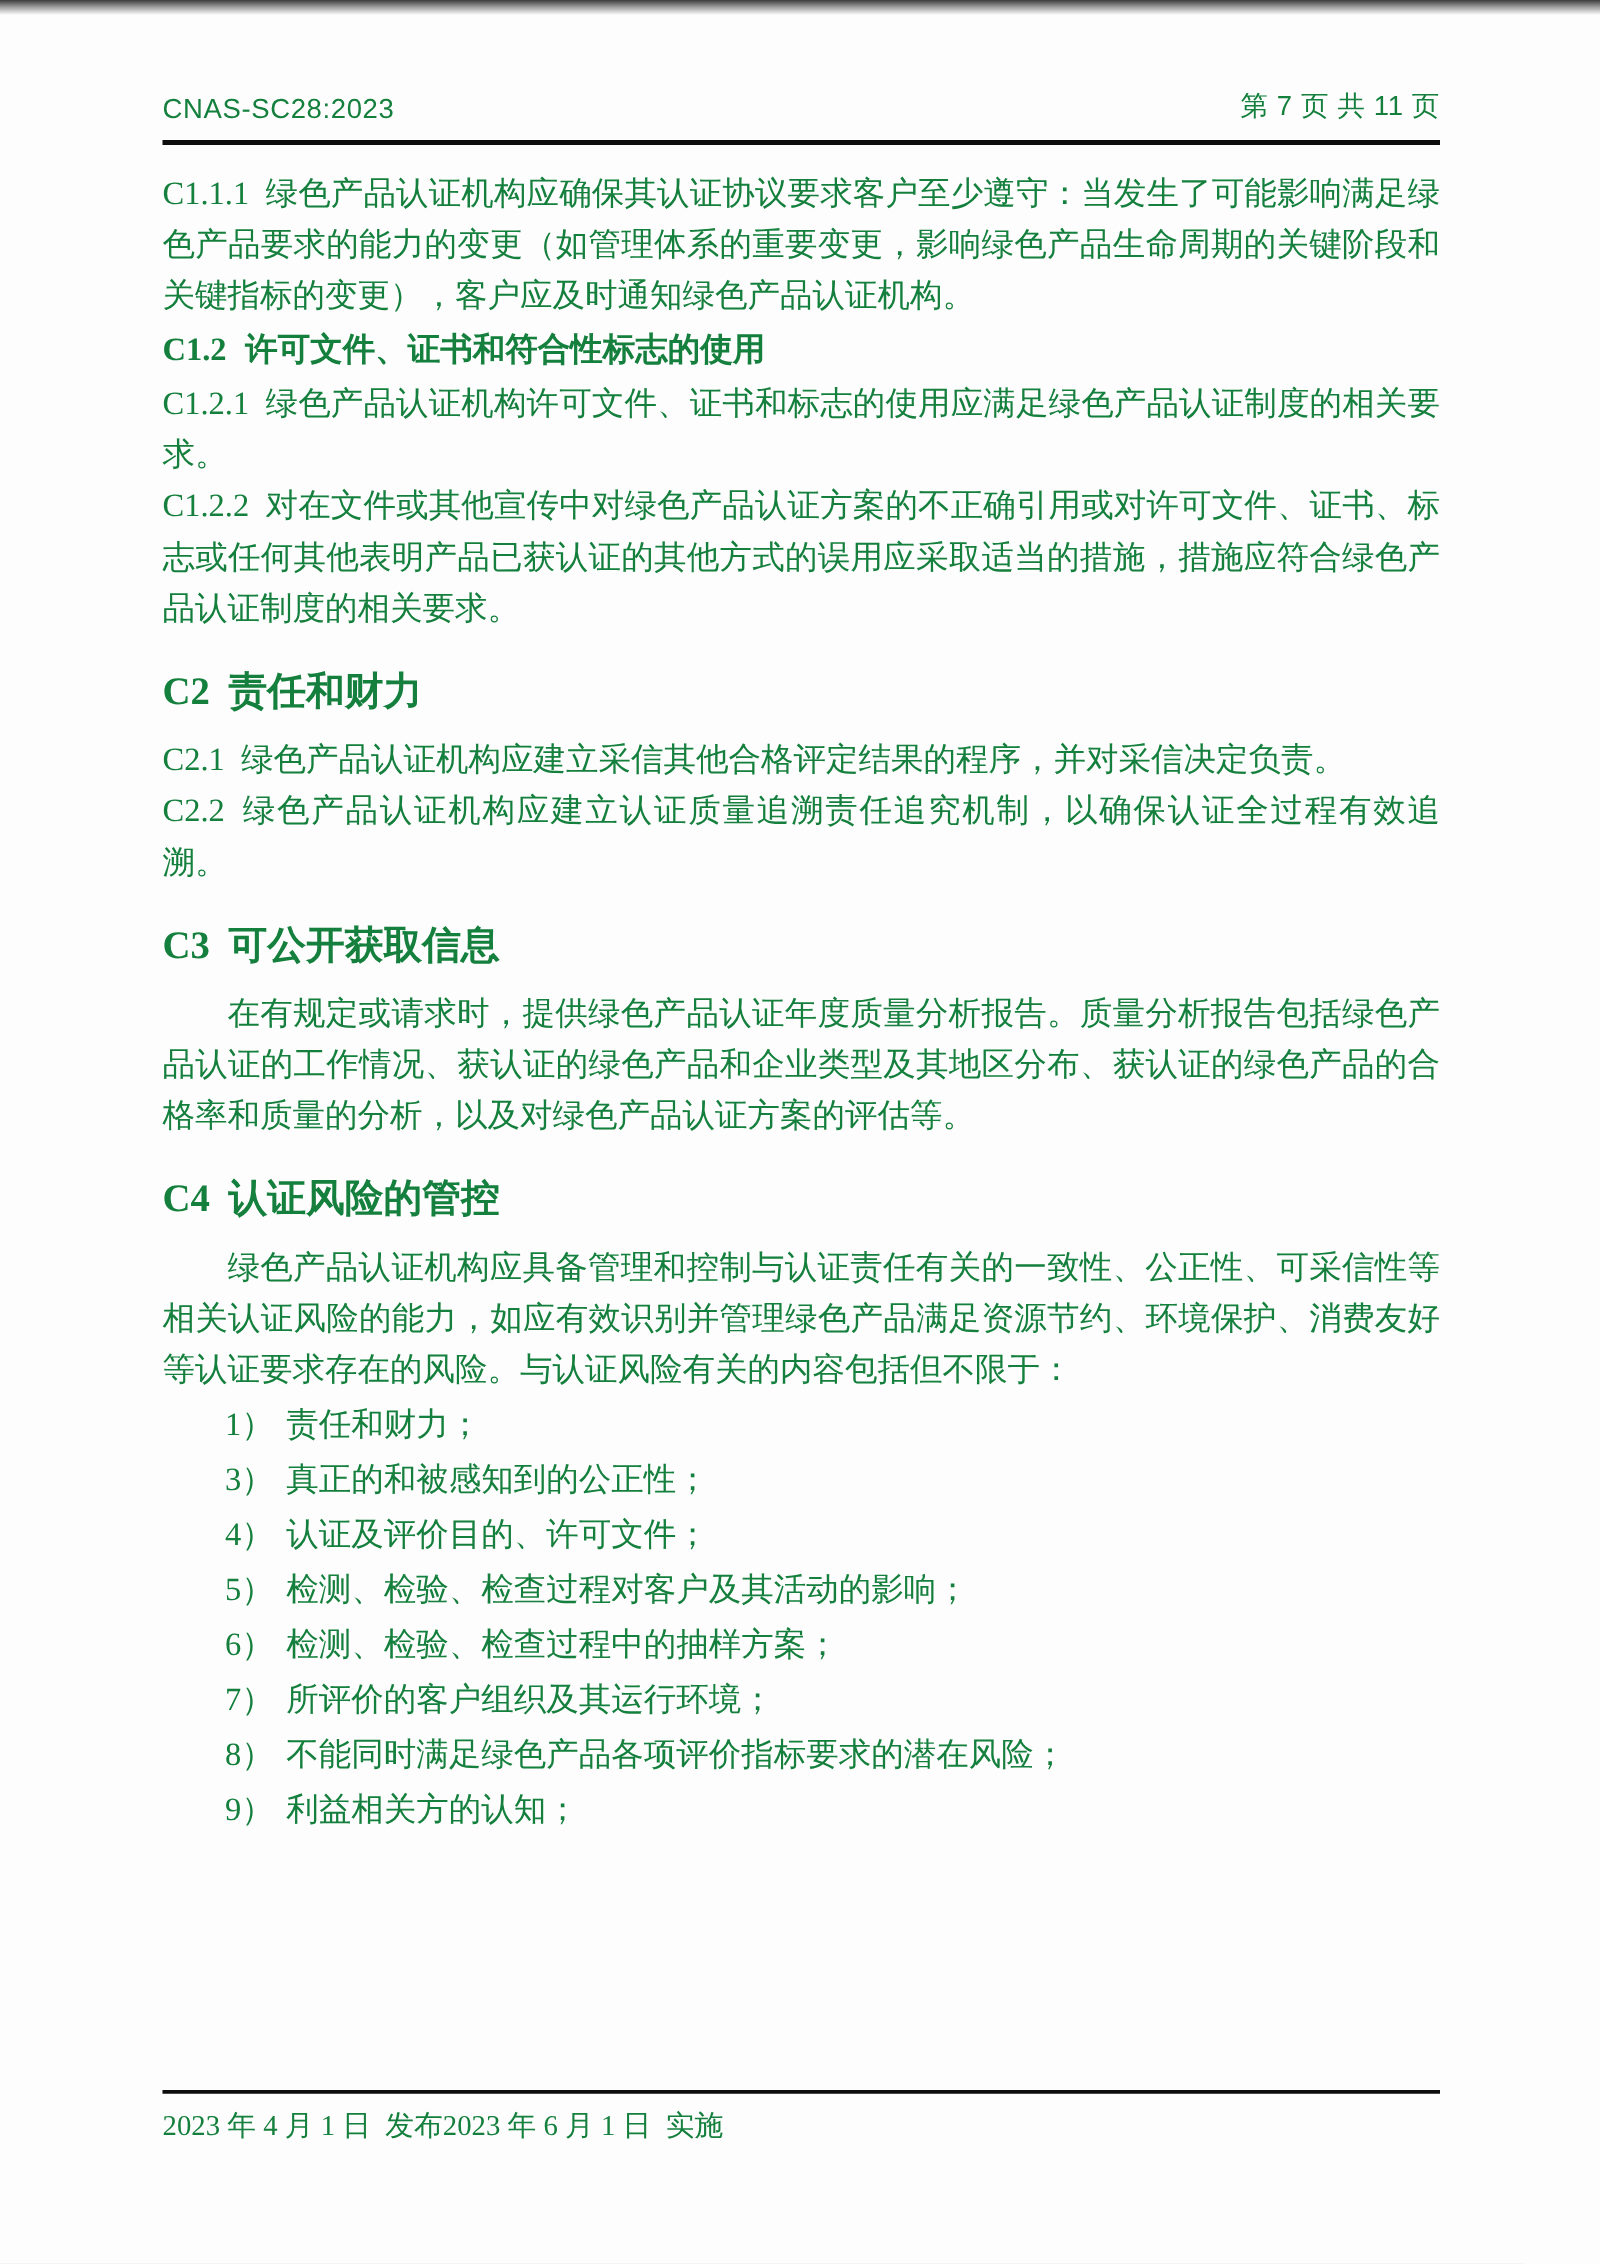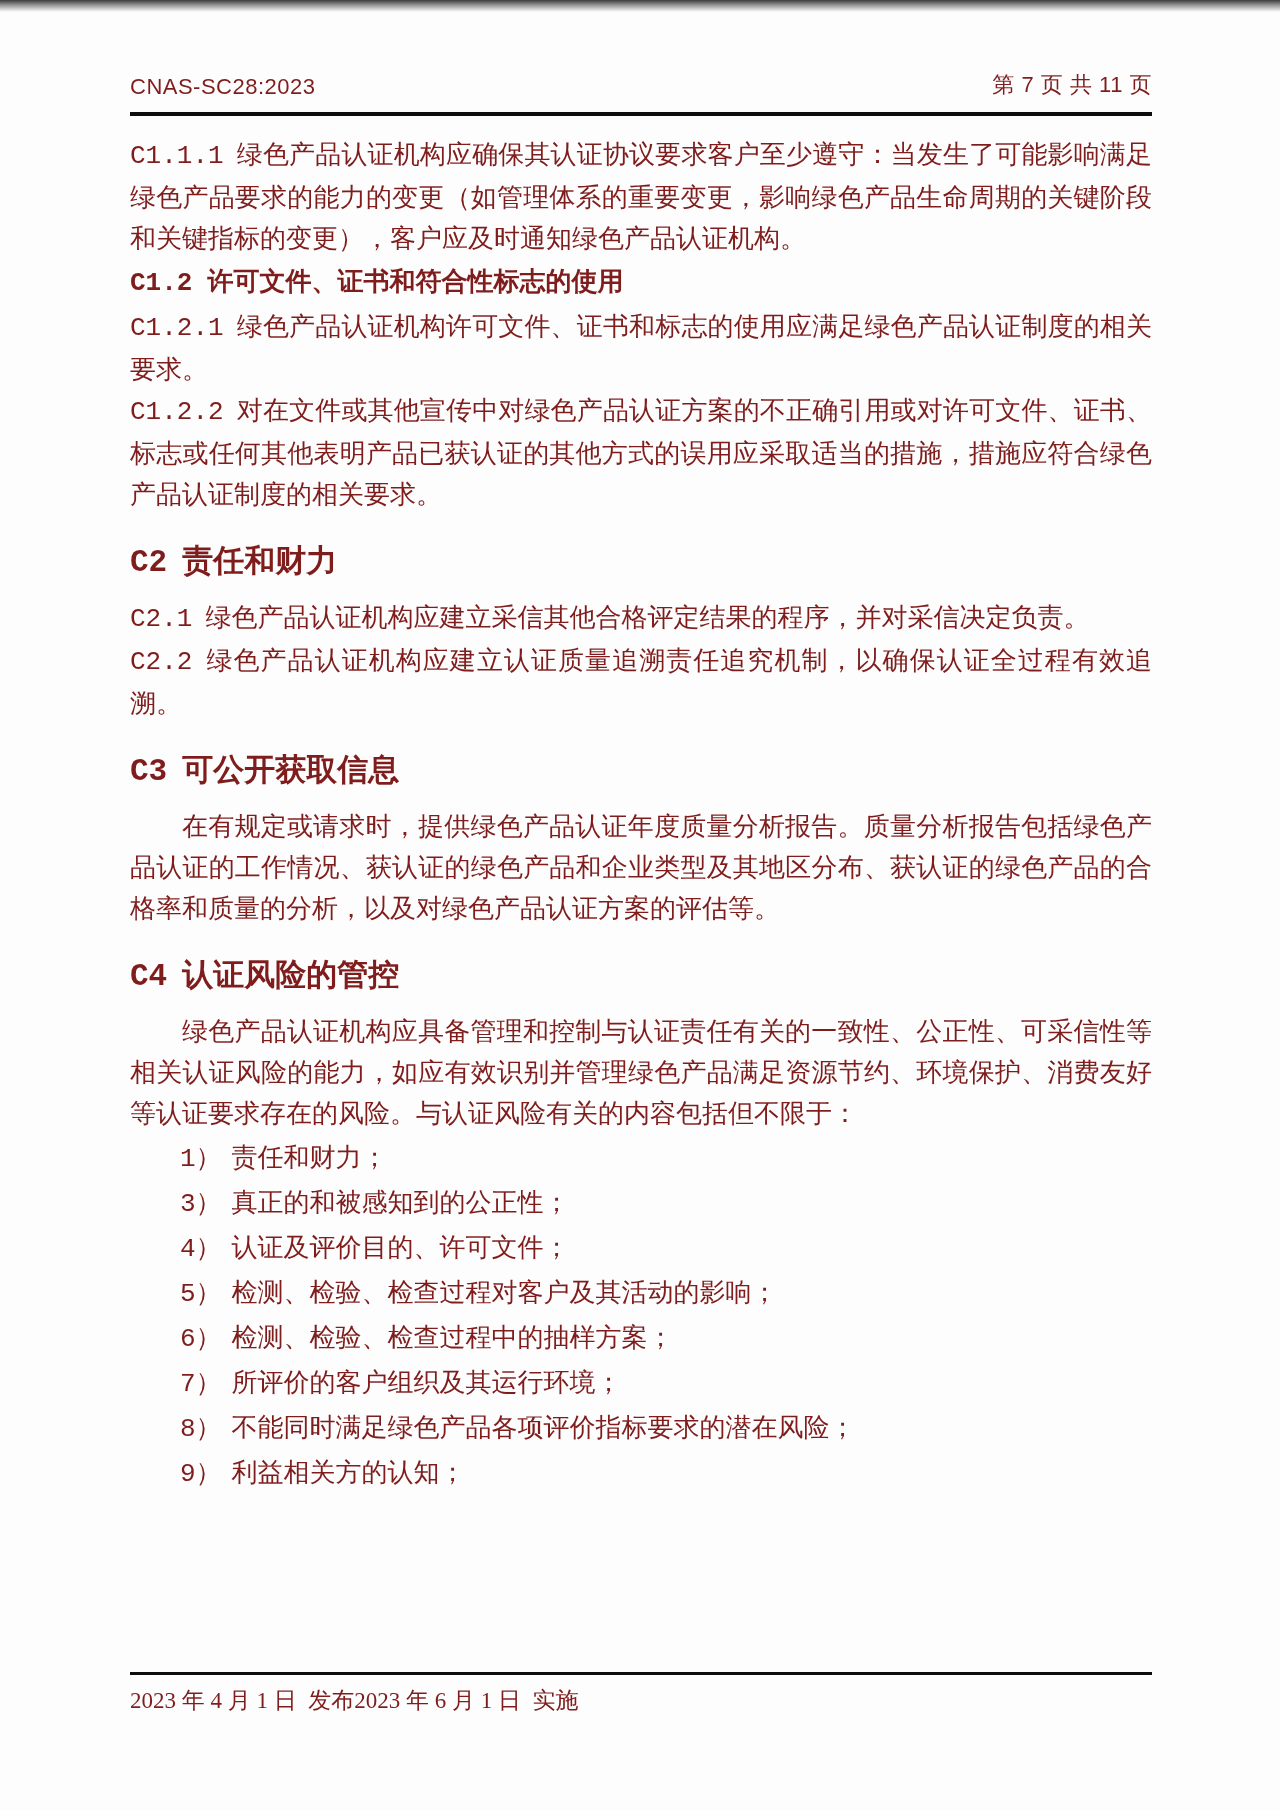--- a/index.html
+++ b/index.html
@@ -2,21 +2,21 @@
 <html><head>
 <meta charset="utf-8">
 <style>
   * { margin:0; padding:0; box-sizing:border-box; }
   html,body { background:#e8e8e8; }
   .page {
     position:relative;
     width:1280px; height:1811px;
     margin:0 auto;
     background:#fdfdfd;
-    color:#7f1d1d;
+    color:#15803d;
     font-family:"Liberation Serif","DejaVu Serif",serif;
     overflow:hidden;
   }
   .scan-edge {
     position:absolute; top:0; left:0; right:0; height:12px;
     background:linear-gradient(180deg,#3c3c3c 0%,#9a9a9a 45%,#fdfdfd 100%);
   }
   .inner { padding:70px 128px 0 130px; }
   .header-row {
     display:flex; justify-content:space-between; align-items:flex-end;
@@ -25,21 +25,21 @@
     padding-bottom:12px;
     border-bottom:4px solid #0d0d0d;
   }
   main { margin-top:18px; }
   p.body {
     font-size:26px; line-height:41px;
     text-align:justify;
   }
   p.indent { text-indent:2em; }
   .num {
-    font-family:Liberation Mono, monospace;
+    font-family:Liberation Serif, serif;
     margin-right:13px;
   }
   h3.sub-heading {
     font-family:"Liberation Sans",sans-serif;
     font-size:26px; line-height:41px; font-weight:bold;
     margin:2px 0;
   }
   h2.section-heading {
     font-family:"Liberation Sans",sans-serif;
     font-size:31px; line-height:40px; font-weight:bold;

